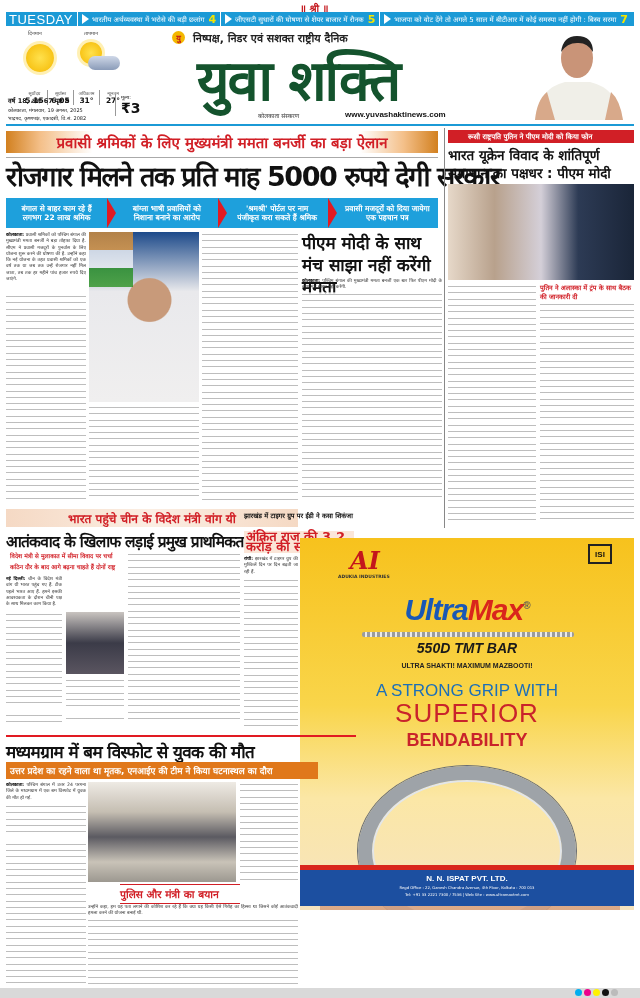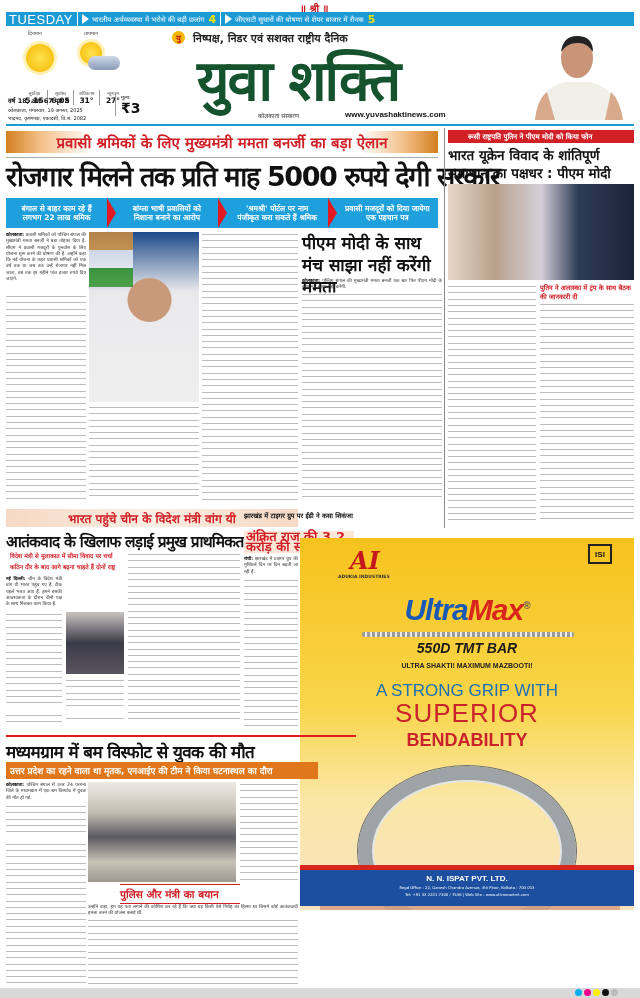--- a/index.html
+++ b/index.html
@@ -123,20 +123,25 @@
   <div class="item">
     <i class="arrow"></i>
     <span>भारतीय अर्थव्यवस्था में भरोसे की बड़ी छलांग</span>
     <span class="pg">4</span>
   </div>
   <div class="item">
     <i class="arrow"></i>
     <span>जीएसटी सुधारों की घोषणा से शेयर बाजार में रौनक</span>
     <span class="pg">5</span>
   </div>
+  <div class="item">
+    <i class="arrow"></i>
+    <span>भाजपा को वोट देंगे तो अगले 5 साल में बीटीआर में कोई समस्या नहीं होगी : बिस्व सरमा</span>
+    <span class="pg">7</span>
+  </div>
 </div>
 
 <div class="abs weather">
   <span class="wlabel" style="left:6px;top:0">दिनमान</span>
   <span class="wlabel" style="left:62px;top:0">तापमान</span>
   <div class="sun" style="left:4px;top:14px"></div>
   <div class="sun" style="left:58px;top:12px;width:22px;height:22px"></div>
   <div class="cloud" style="left:66px;top:26px"></div>
   <div class="wcells">
     <div class="wcell">

